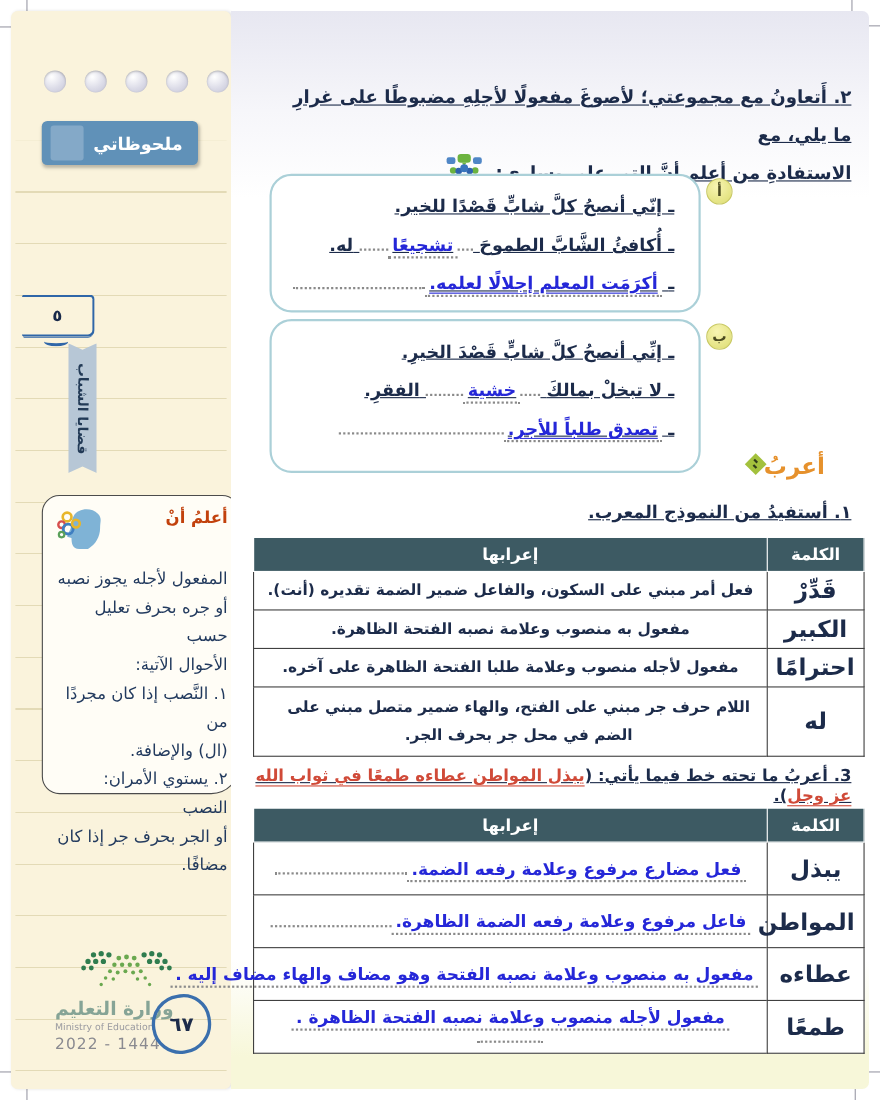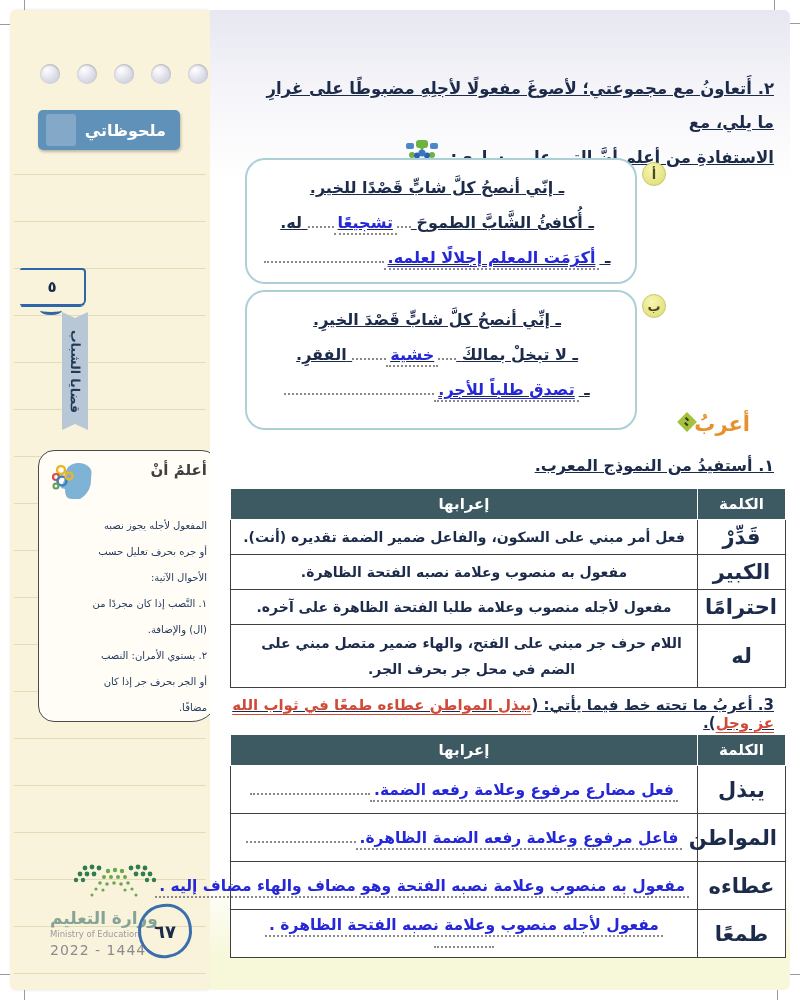--- a/index.html
+++ b/index.html
@@ -27,41 +27,41 @@
         box-shadow:0 2px 0 -1px #2f66a8;}
   .lesson-tail{position:absolute;left:30px;top:296px;width:22px;height:6px;border-bottom:3px solid #2f66a8;border-radius:50%;}
   .ribbon{position:absolute;left:52px;top:302px;width:26px;height:118px;background:#b7c7d6;
         clip-path:polygon(0 0,50% 6px,100% 0,100% 100%,50% calc(100% - 6px),0 100%);
         display:flex;align-items:center;justify-content:center;}
   .ribbon span{writing-mode:vertical-rl;transform:rotate(0.5deg);color:#223a56;font-weight:bold;
         font-size:12.5px;letter-spacing:2px;direction:rtl;}
   .know-box{position:absolute;left:28px;top:440px;width:180px;height:272px;background:#fffdf6;
         border:1.6px solid #4b4b4b;border-radius:16px 16px 26px 16px;box-sizing:border-box;padding:8px 10px;}
   .know-head{display:flex;justify-content:space-between;align-items:flex-start;direction:ltr;}
-  .know-title{color:#404040;font-weight:bold;font-size:15px;direction:rtl;padding-top:2px;}
-  .know-text{direction:rtl;text-align:right;color:#223a5e;font-size:10px;line-height:26px;margin-top:4px;}
+  .know-title{color:#c2410c;font-weight:bold;font-size:15px;direction:rtl;padding-top:2px;}
+  .know-text{direction:rtl;text-align:right;color:#223a5e;font-size:15px;line-height:26px;margin-top:4px;}
   
   .ministry{position:absolute;left:40px;top:852px;width:150px;}
   .ministry-ar{color:#86a496;font-weight:bold;font-size:17px;letter-spacing:1px;direction:rtl;text-align:left;}
   .ministry-en{color:#9a9aa0;font-size:8.5px;margin-top:1px;}
   .ministry-years{color:#8a8a90;font-size:14px;margin-top:3px;letter-spacing:1px;}
   .page-circle{position:absolute;left:128px;top:894px;width:48px;height:48px;border:3px solid #3a6fad;
         border-radius:50% 46% 50% 48%;transform:rotate(-8deg);display:flex;align-items:center;justify-content:center;
         background:transparent;}
   .page-circle span{color:#1c2b4a;font-size:18px;font-weight:bold;transform:rotate(8deg);}
   
   .main{position:absolute;left:210px;top:10px;width:580px;height:980px;
         background:linear-gradient(to bottom,#e7e7f1 0,#f6f6fa 90px,#ffffff 170px,#ffffff 88%,#f7f7d9 97%);
         border-radius:0 6px 6px 0;}
   .rtl{direction:rtl;text-align:right;text-decoration:underline;}
   .task-head{position:absolute;top:62px;right:0;left:0;padding:0 16px 0 40px;
         color:#1c2b4a;font-weight:bold;font-size:16.5px;line-height:34px;}
   .dlg-box{position:absolute;left:35px;width:392px;border:2px solid #abd0d8;border-radius:20px;
         background:#ffffff;box-sizing:border-box;padding:10px 22px 8px 14px;
-        color:#1c2b4a;font-weight:bold;font-size:16px;line-height:35px;text-align:center;}
+        color:#1c2b4a;font-weight:bold;font-size:16px;line-height:35px;}
   .marker{position:absolute;width:22px;height:22px;border-radius:50%;
         background:radial-gradient(circle at 40% 30%,#f8f5b2,#dcdc70);
         border:1px solid #c8c862;display:flex;align-items:center;justify-content:center;
         color:#4a4a20;font-size:13px;font-weight:bold;}
   .blue-ans{color:#2527d8;}
   .dotline{border-bottom:2px dotted #8a8a8a;padding:0 4px 1px;}
   .fill-dots{display:inline-block;border-bottom:2px dotted #8a8a8a;height:12px;vertical-align:baseline;}
   .irab-head{position:absolute;top:402px;right:40px;color:#e6912c;font-weight:bold;font-size:21px;direction:rtl;}
   .diamond{display:inline-block;width:14px;height:14px;background:#a3c13d;transform:rotate(45deg);
         margin-left:6px;margin-bottom:2px;position:relative;}

